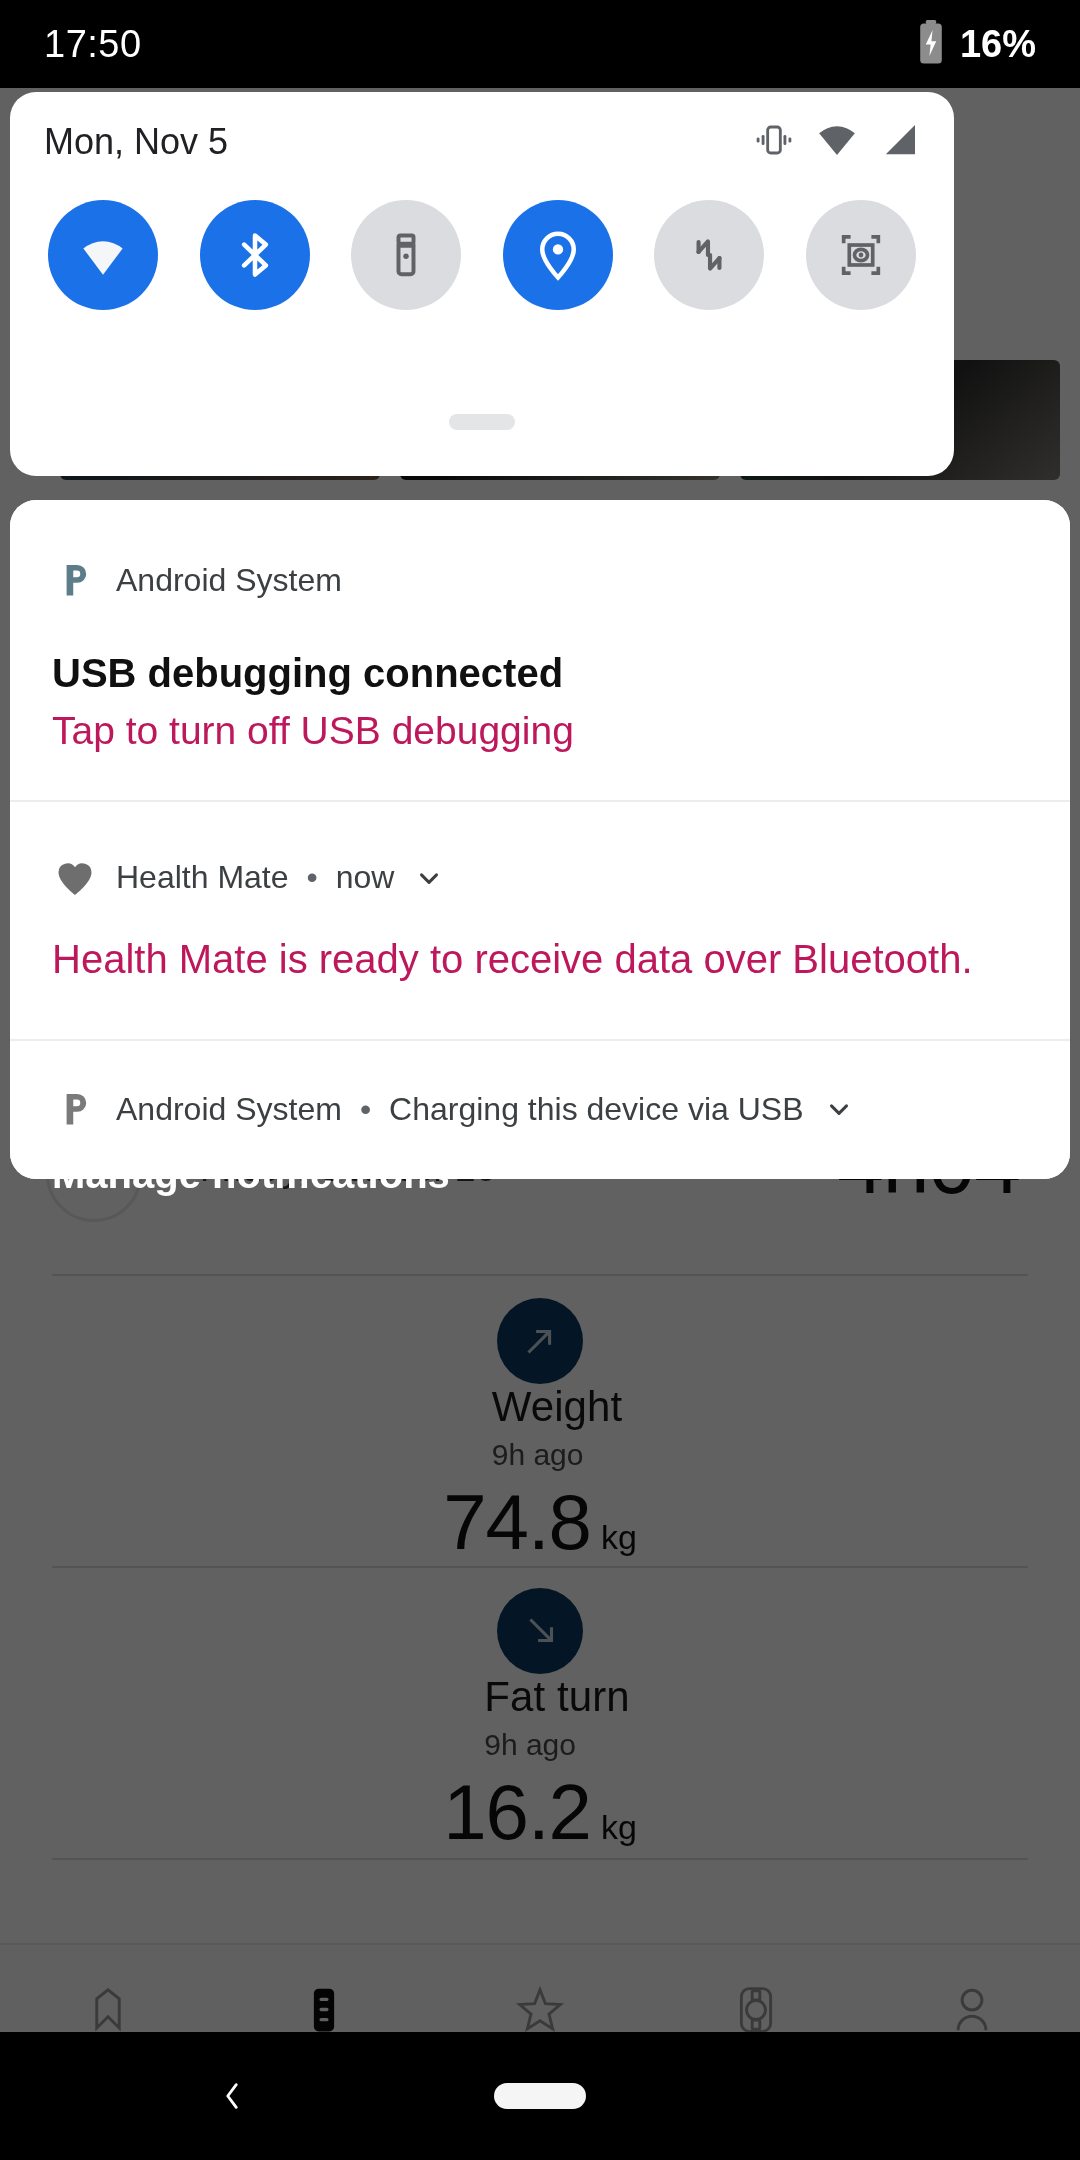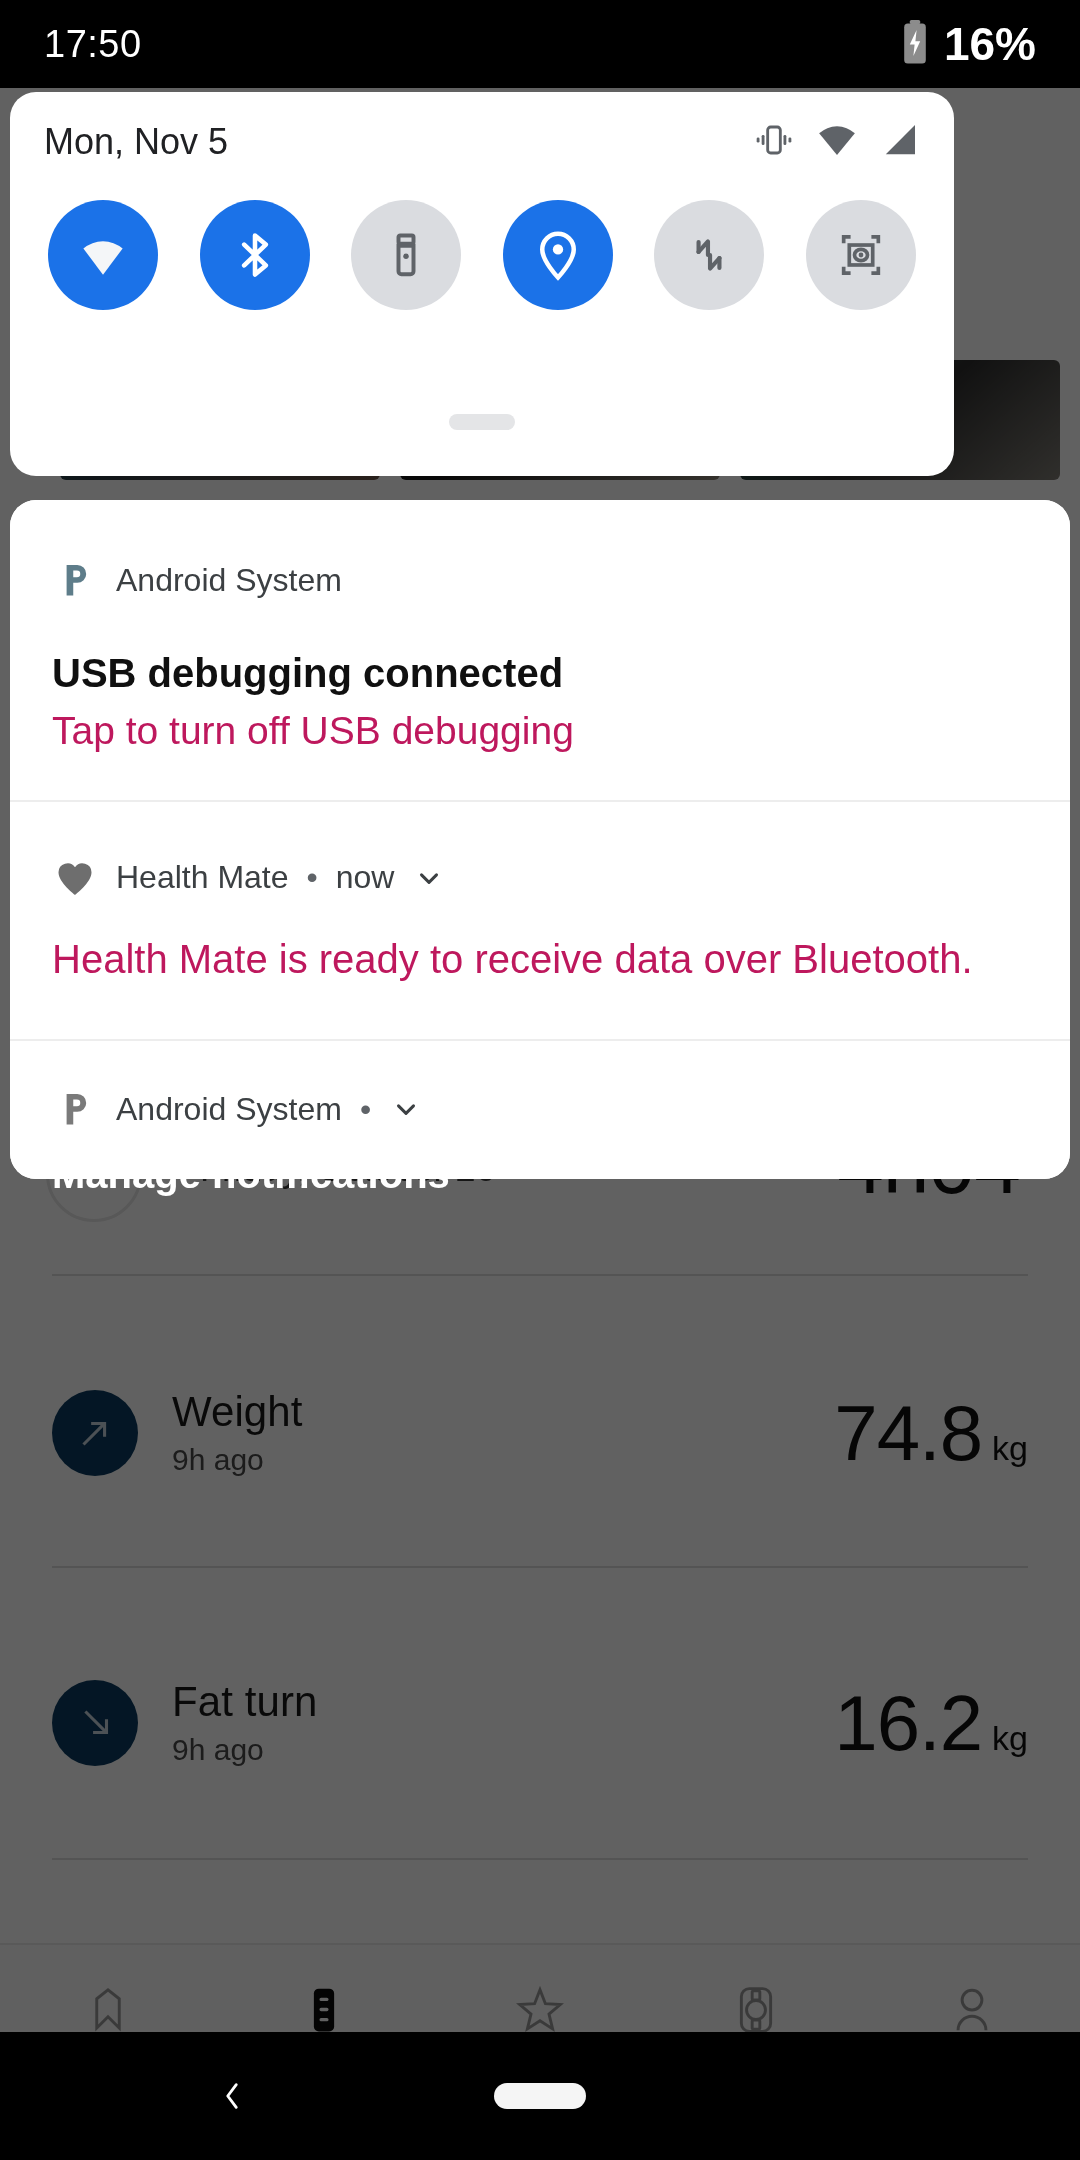--- a/index.html
+++ b/index.html
@@ -12,21 +12,21 @@
   #screen { position:relative; width:1080px; height:2160px; background:#000; overflow:hidden; }
 
   
   #app-bg {
     position:absolute; left:0; top:88px; width:1080px; height:1944px;
     background:#ffffff;
   }
   #app-scroll { position:absolute; left:0; top:0; width:1080px; height:1855px; background:#fff; }
   .bg-row {
     position:absolute; left:0; width:1080px; height:270px;
-    display:flex; align-items:center; padding:0 52px;
+    display:flex; align-items:center; padding:0 52px;flex-direction:column;
   }
   .bg-circle {
     width:86px; height:86px; border-radius:50%;
     background:#0d3c61; flex:0 0 86px;
     display:flex; align-items:center; justify-content:center;
   }
   .bg-circle svg { display:block; }
   .bg-texts { margin-left:34px; flex:1 1 auto; }
   .bg-label { font-size:42px; color:#1a1a1a; line-height:1.1; letter-spacing:0.1px; }
   .bg-sub   { font-size:30px; color:#4a4a4a; margin-top:8px; }
@@ -62,21 +62,21 @@
   #scrim { position:absolute; left:0; top:88px; width:1080px; height:1944px; background:rgba(0,0,0,0.62); }
 
   
   #statusbar {
     position:absolute; left:0; top:0; width:1080px; height:88px;
     display:flex; align-items:center; justify-content:space-between;
     padding:0 44px; color:#fff;
   }
   #statusbar .sb-time { font-size:38px; letter-spacing:0.5px; }
   #statusbar .sb-right { display:flex; align-items:center; gap:14px; }
-  #statusbar .sb-batt-pct { font-size:46px; font-weight:700; }
+  #statusbar .sb-batt-pct { font-size:38px; font-weight:700; }
 
   
   #qs-panel {
     position:absolute; left:10px; top:92px; width:944px; height:384px;
     background:#fff; border-radius:26px;
   }
   #qs-head {
     position:absolute; left:0; top:0; width:100%; height:100px;
     display:flex; align-items:center; justify-content:space-between; padding:0 34px;
   }
@@ -381,20 +381,21 @@
     <div class="notif" id="notif-charging">
       <div class="nh">
         <span class="nh-ico">
           <svg width="42" height="42" viewBox="0 0 24 24" fill="#7a7a7a">
             <path d="M7.2 3.4 h6.1 a5.1 5.1 0 0 1 0 10.2 h-2.3 v7.2 h-3.8 Z
                      M11 6.6 v3.8 h2.1 a1.9 1.9 0 0 0 0 -3.8 Z" fill-rule="evenodd"></path>
           </svg>
         </span>
         <span class="nh-app">Android System</span>
         <span class="nh-dot">•</span>
+        <span class="nh-time">Charging this device via USB</span>
         <span class="nh-chev">
           <svg width="30" height="30" viewBox="0 0 24 24" fill="none" stroke="#3c4043" stroke-width="2.4" stroke-linecap="round" stroke-linejoin="round">
             <path d="M6 9.5 L12 15.5 L18 9.5"></path>
           </svg>
         </span>
       </div>
     </div>
 
   </div>
 

